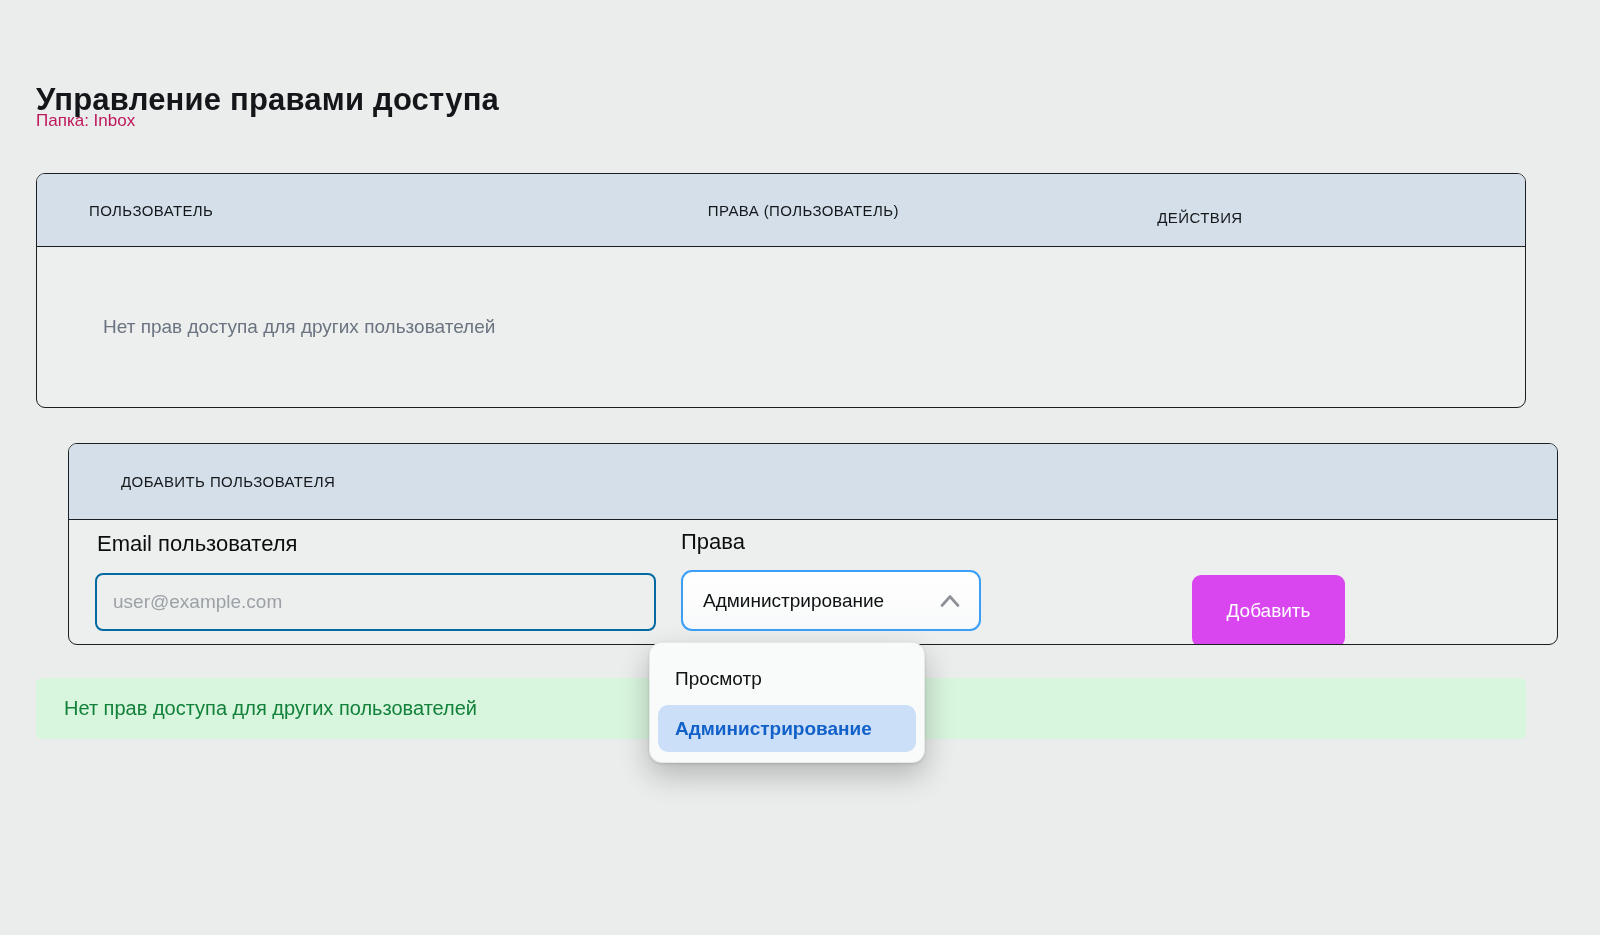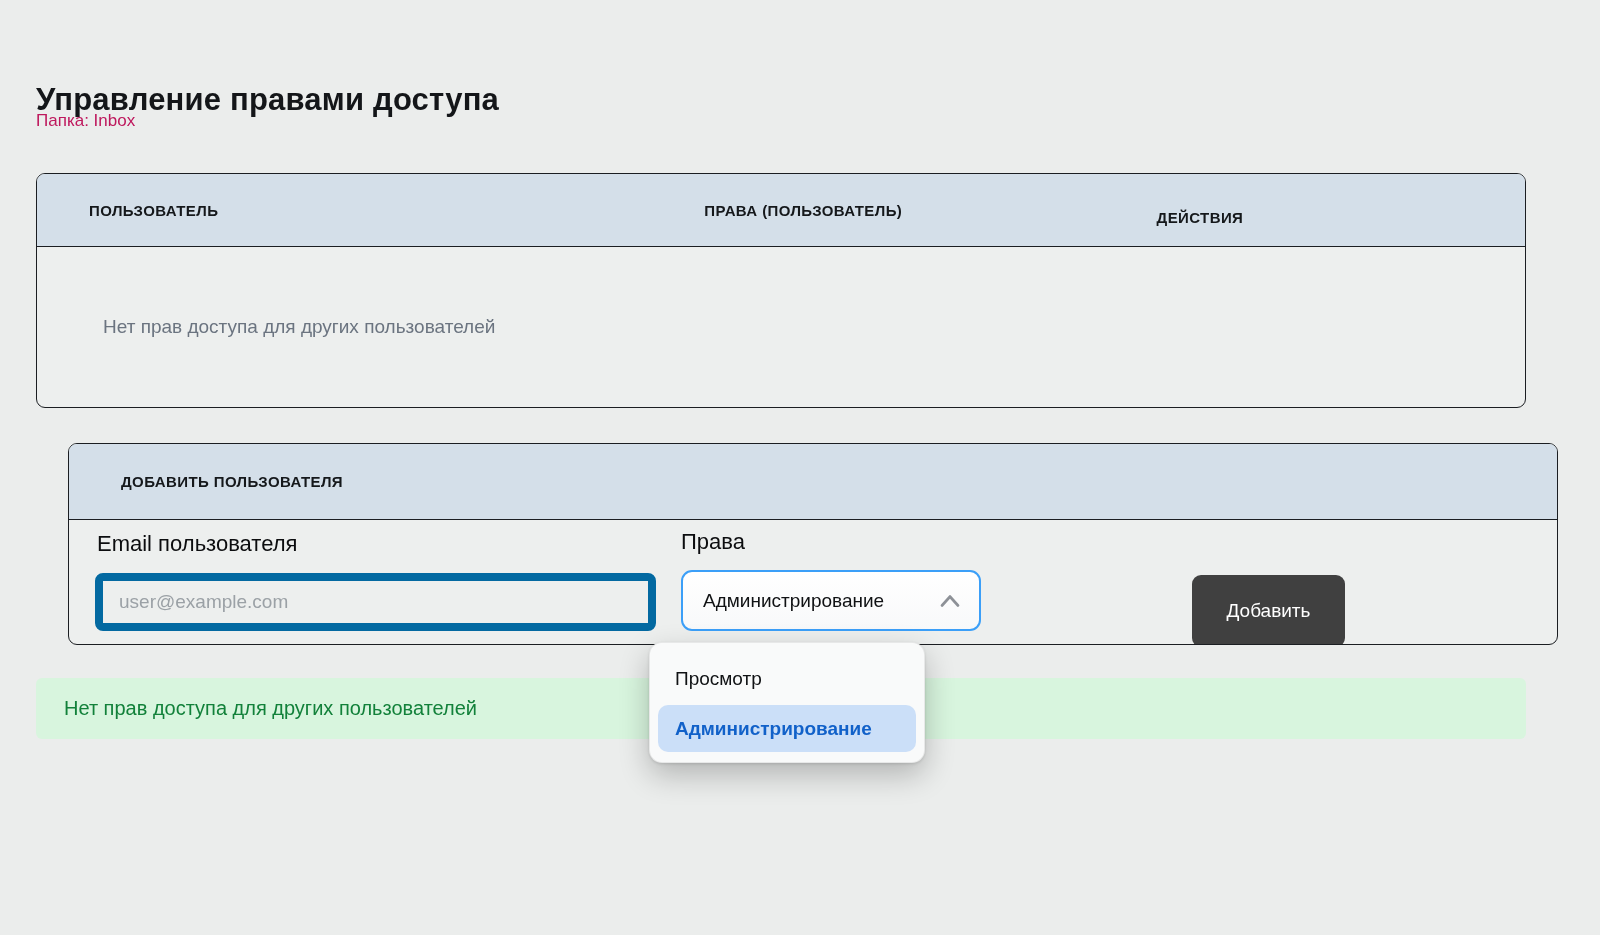--- a/index.html
+++ b/index.html
@@ -21,21 +21,21 @@
   }
   
   .panel{
     position:absolute;left:36px;width:1490px;
     border:1.5px solid #1b1e22;border-radius:9px;
     background:#edefee;box-sizing:border-box;overflow:hidden;
   }
   .panel-header{
     background:#d4dfe9;border-bottom:1.5px solid #1b1e22;
     display:flex;align-items:center;box-sizing:border-box;
-    font-size:15px;font-weight:700;letter-spacing:0.4px;color:#15181b;
+    font-size:15px;font-weight:400;letter-spacing:0.4px;color:#15181b;
   }
   #permissions-panel{top:173px;height:235px;}
   #permissions-panel .panel-header{
     height:73px;display:grid;grid-template-columns:44% 15% 41%;align-items:center;
   }
   .th-user{padding-left:52px;text-align:left;}
   .th-rights{text-align:center;}
   .th-actions{text-align:center;padding-right:40px;margin-top:14px;}
   .table-empty{
     height:160px;display:flex;align-items:center;
@@ -43,38 +43,38 @@
   }
   #add-user-panel{top:443px;height:202px;margin-left:32px;}
   #add-user-panel .panel-header{height:76px;padding-left:52px;}
   .panel-body{position:relative;height:124px;}
   .field-label{
     position:absolute;font-size:22px;color:#0c0d0f;
   }
   #email-label{left:28px;top:11px;}
   #email-input{
     position:absolute;left:26px;top:53px;width:561px;height:58px;
-    border:8px solid #0369a1;border-radius:8px;background:transparent;
+    border:2px solid #0369a1;border-radius:8px;background:transparent;
     box-sizing:border-box;padding:0 16px;font-size:19px;color:#16181c;
     font-family:"Liberation Sans","DejaVu Sans",sans-serif;outline:none;
   }
   #email-input::placeholder{color:#9ba1a6;opacity:1;}
   #rights-label{left:612px;top:9px;}
   #rights-select{
     position:absolute;left:612px;top:50px;width:300px;height:61px;
     background:linear-gradient(#ffffff,#f8f9fa);
     border:2px solid #3b9ff8;border-radius:11px;
     box-sizing:border-box;display:flex;align-items:center;justify-content:space-between;
     padding:0 18px 0 20px;cursor:pointer;
   }
   #rights-select .select-value{font-size:19px;color:#101214;}
   .chevron{width:22px;height:14px;flex:0 0 auto;}
   #add-button{
     position:absolute;left:1123px;top:55px;width:153px;height:72px;
-    background:#404040;border:none;border-radius:9px;
+    background:#d946ef;border:none;border-radius:9px;
     color:#ffffff;font-size:19px;font-weight:500;
     font-family:"Liberation Sans","DejaVu Sans",sans-serif;cursor:pointer;
   }
   
   .success-bar{
     position:absolute;left:36px;top:678px;width:1490px;height:61px;
     background:#d8f5de;border-radius:6px;
     display:flex;align-items:center;padding-left:28px;box-sizing:border-box;
     font-size:20px;font-weight:500;color:#12813a;
   }

